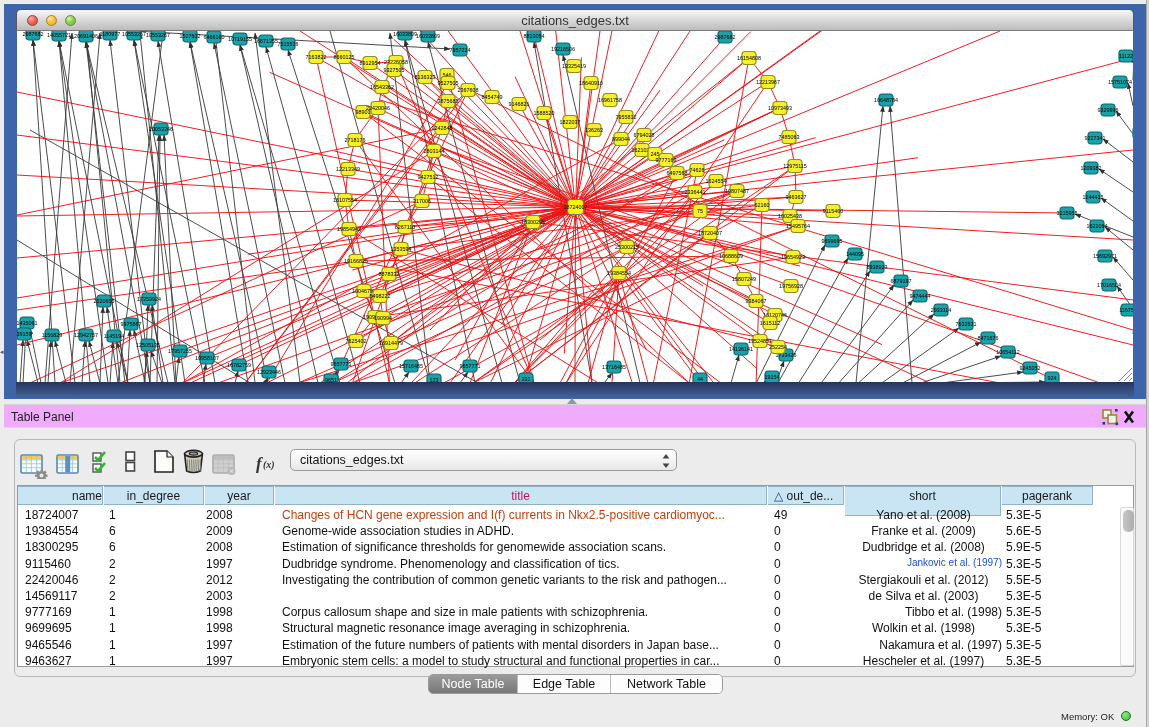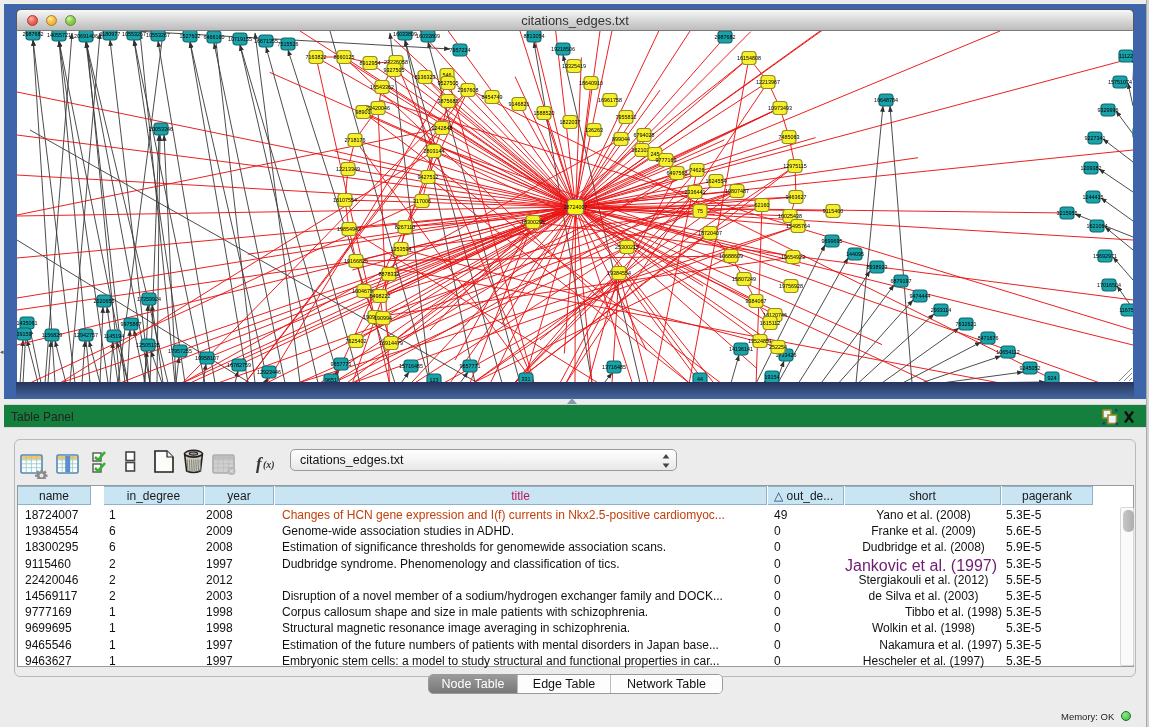--- a/index.html
+++ b/index.html
@@ -918,21 +918,21 @@
       <line x1="26" y1="13" x2="39" y2="0"></line>
       <line x1="31" y1="13" x2="39" y2="5"></line>
       <line x1="36" y1="13" x2="39" y2="10"></line>
     </g>
   </svg>
 
 <div class="abs" style="left:0;top:348px;font-size:7px;color:#555">◂</div>
 
 <div class="abs" style="left:0;top:399px;width:1149px;height:328px;background:#ececec"></div>
 <div class="abs" style="left:567px;top:398px;width:0;height:0;border-left:5px solid transparent;border-right:5px solid transparent;border-bottom:6px solid #8d98ad"></div>
-<div class="abs" style="left:4px;top:404px;width:1142px;height:24px;background:#15803d;border-top:1px solid #d5d5d5;border-bottom:1px solid #d9d9d9">
+<div class="abs" style="left:4px;top:404px;width:1142px;height:24px;background:#f0abfc;border-top:1px solid #d5d5d5;border-bottom:1px solid #d9d9d9">
   <div class="abs" style="left:7px;top:5px;font-size:12px;color:#222">Table Panel</div>
   <svg width="44" height="18" viewBox="0 0 44 18" style="position:absolute;right:3px;top:3px">
       <rect x="4" y="2" width="8" height="8" fill="#eef3fb" stroke="#9a8a28" stroke-width="1.6"></rect>
       <rect x="9" y="7" width="8.5" height="8.5" fill="#eef3fb" stroke="#9a8a28" stroke-width="1.6"></rect>
       <rect x="16" y="1" width="2.6" height="2.6" fill="#1d3f77"></rect>
       <rect x="3.5" y="14" width="2.6" height="2.6" fill="#1d3f77"></rect>
       <rect x="16.5" y="14.5" width="2.6" height="2.6" fill="#1d3f77"></rect>
       <path d="M26,3.5 L34,14.5 M34,3.5 L26,14.5" stroke="#111" stroke-width="2.5"></path>
     </svg>
 </div>
@@ -1012,26 +1012,26 @@
     </svg>
   <div class="abs" style="left:275px;top:9px;width:387px;height:22px;background:linear-gradient(#fff,#e8e8e8);border:1px solid #9a9a9a;border-radius:5px">
     <div class="abs" style="left:9px;top:3px;font-size:12.5px;color:#111">citations_edges.txt</div>
     <svg class="abs" style="right:5px;top:3px" width="10" height="16" viewBox="0 0 10 16">
         <path d="M5,1 L8.4,5.6 L1.6,5.6 z M5,15 L8.4,10.4 L1.6,10.4 z" fill="#444"></path>
       </svg>
   </div>
 </div>
 <div class="abs" style="left:17px;top:485px;width:1117px;height:182px;background:#fff;border:1px solid #9a9a9a">
   <div class="abs" style="left:0;top:0;width:1115px;height:19px">
-      <div style="position:absolute;left:0px;top:0;width:73px;height:19px;background:#c9e5f4;border-right:1px solid #8fb2c6;border-top:1px solid #8fb2c6;border-bottom:1px solid #8fb2c6;font-size:12px;line-height:19px;text-align:center;color:#1a1a1a;white-space:nowrap;overflow:hidden">name</div>
+      <div style="position:absolute;left:0px;top:0;width:85px;height:19px;background:#c9e5f4;border-right:1px solid #8fb2c6;border-top:1px solid #8fb2c6;border-bottom:1px solid #8fb2c6;font-size:12px;line-height:19px;text-align:right;color:#1a1a1a;white-space:nowrap;overflow:hidden">name</div>
       <div style="position:absolute;left:86px;top:0;width:100px;height:19px;background:#c9e5f4;border-right:1px solid #8fb2c6;border-top:1px solid #8fb2c6;border-bottom:1px solid #8fb2c6;font-size:12px;line-height:19px;text-align:center;color:#1a1a1a;white-space:nowrap;overflow:hidden">in_degree</div>
       <div style="position:absolute;left:187px;top:0;width:69px;height:19px;background:#c9e5f4;border-right:1px solid #8fb2c6;border-top:1px solid #8fb2c6;border-bottom:1px solid #8fb2c6;font-size:12px;line-height:19px;text-align:center;color:#1a1a1a;white-space:nowrap;overflow:hidden">year</div>
       <div style="position:absolute;left:257px;top:0;width:492px;height:19px;background:#c9e5f4;border-right:1px solid #8fb2c6;border-top:1px solid #8fb2c6;border-bottom:1px solid #8fb2c6;font-size:12px;line-height:19px;text-align:center;color:#be185d;white-space:nowrap;overflow:hidden">title</div>
       <div style="position:absolute;left:750px;top:0;width:76px;height:19px;background:#c9e5f4;border-right:1px solid #8fb2c6;border-top:1px solid #8fb2c6;border-bottom:1px solid #8fb2c6;font-size:12px;line-height:19px;text-align:left;padding-left:6px;color:#1a1a1a;white-space:nowrap;overflow:hidden"><span style="color:#1d4470">△</span> out_de...</div>
-      <div style="position:absolute;left:827px;top:0;width:156px;height:19px;background:#c9e5f4;border-right:1px solid #8fb2c6;border-top:1px solid #8fb2c6;border-bottom:1px solid #8fb2c6;font-size:12px;line-height:19px;text-align:center;color:#1a1a1a;white-space:nowrap;overflow:hidden">short</div>
+      <div style="position:absolute;left:827px;top:0;width:156px;height:30px;background:#c9e5f4;border-right:1px solid #8fb2c6;border-top:1px solid #8fb2c6;border-bottom:1px solid #8fb2c6;font-size:12px;line-height:19px;text-align:center;color:#1a1a1a;white-space:nowrap;overflow:hidden">short</div>
       <div style="position:absolute;left:984px;top:0;width:91px;height:19px;background:#c9e5f4;border-right:1px solid #8fb2c6;border-top:1px solid #8fb2c6;border-bottom:1px solid #8fb2c6;font-size:12px;line-height:19px;text-align:center;color:#1a1a1a;white-space:nowrap;overflow:hidden">pagerank</div>
     </div>
   <div class="abs" style="left:0;top:20px;width:1115px;height:160px">
       <div style="position:absolute;left:7px;top:2.0px;font-size:12px;color:#111;white-space:nowrap">18724007</div>
       <div style="position:absolute;left:91px;top:2.0px;font-size:12px;color:#111">1</div>
       <div style="position:absolute;left:188px;top:2.0px;font-size:12px;color:#111">2008</div>
       <div style="position:absolute;left:264px;top:2.0px;font-size:12px;color:#c2410c;white-space:nowrap">Changes of HCN gene expression and I(f) currents in Nkx2.5-positive cardiomyoc...</div>
       <div style="position:absolute;left:756px;top:2.0px;font-size:12px;color:#111">49</div>
       <div style="position:absolute;left:827px;top:2.0px;width:157px;text-align:center;font-size:12px;color:#111;white-space:nowrap">Yano et al. (2008)</div>
       <div style="position:absolute;left:988px;top:2.0px;font-size:12px;color:#111">5.3E-5</div>
@@ -1047,32 +1047,32 @@
       <div style="position:absolute;left:188px;top:34.4px;font-size:12px;color:#111">2008</div>
       <div style="position:absolute;left:264px;top:34.4px;font-size:12px;color:#111;white-space:nowrap">Estimation of significance thresholds for genomewide association scans.</div>
       <div style="position:absolute;left:756px;top:34.4px;font-size:12px;color:#111">0</div>
       <div style="position:absolute;left:827px;top:34.4px;width:157px;text-align:center;font-size:12px;color:#111;white-space:nowrap">Dudbridge et al. (2008)</div>
       <div style="position:absolute;left:988px;top:34.4px;font-size:12px;color:#111">5.9E-5</div>
       <div style="position:absolute;left:7px;top:50.6px;font-size:12px;color:#111;white-space:nowrap">9115460</div>
       <div style="position:absolute;left:91px;top:50.6px;font-size:12px;color:#111">2</div>
       <div style="position:absolute;left:188px;top:50.6px;font-size:12px;color:#111">1997</div>
       <div style="position:absolute;left:264px;top:50.6px;font-size:12px;color:#111;white-space:nowrap">Dudbridge syndrome. Phenomenology and classification of tics.</div>
       <div style="position:absolute;left:756px;top:50.6px;font-size:12px;color:#111">0</div>
-      <div style="position:absolute;left:827px;top:50.6px;width:157px;text-align:left;font-size:16px;color:#701a75;white-space:nowrap">Jankovic et al. (1997)</div>
+      <div style="position:absolute;left:827px;top:50.6px;width:157px;text-align:right;font-size:10px;color:#1d4ed8;white-space:nowrap">Jankovic et al. (1997)</div>
       <div style="position:absolute;left:988px;top:50.6px;font-size:12px;color:#111">5.3E-5</div>
       <div style="position:absolute;left:7px;top:66.8px;font-size:12px;color:#111;white-space:nowrap">22420046</div>
       <div style="position:absolute;left:91px;top:66.8px;font-size:12px;color:#111">2</div>
       <div style="position:absolute;left:188px;top:66.8px;font-size:12px;color:#111">2012</div>
+      <div style="position:absolute;left:264px;top:66.8px;font-size:12px;color:#111;white-space:nowrap">Investigating the contribution of common genetic variants to the risk and pathogen...</div>
       <div style="position:absolute;left:756px;top:66.8px;font-size:12px;color:#111">0</div>
       <div style="position:absolute;left:827px;top:66.8px;width:157px;text-align:center;font-size:12px;color:#111;white-space:nowrap">Stergiakouli et al. (2012)</div>
       <div style="position:absolute;left:988px;top:66.8px;font-size:12px;color:#111">5.5E-5</div>
       <div style="position:absolute;left:7px;top:83.0px;font-size:12px;color:#111;white-space:nowrap">14569117</div>
       <div style="position:absolute;left:91px;top:83.0px;font-size:12px;color:#111">2</div>
       <div style="position:absolute;left:188px;top:83.0px;font-size:12px;color:#111">2003</div>
-      <div style="position:absolute;left:264px;top:83.0px;font-size:12px;color:#111;white-space:nowrap">Disruption of a novel member of a sodium/hydrogen exchanger family and DOCK...</div>
       <div style="position:absolute;left:756px;top:83.0px;font-size:12px;color:#111">0</div>
       <div style="position:absolute;left:827px;top:83.0px;width:157px;text-align:center;font-size:12px;color:#111;white-space:nowrap">de Silva et al. (2003)</div>
       <div style="position:absolute;left:988px;top:83.0px;font-size:12px;color:#111">5.3E-5</div>
       <div style="position:absolute;left:7px;top:99.2px;font-size:12px;color:#111;white-space:nowrap">9777169</div>
       <div style="position:absolute;left:91px;top:99.2px;font-size:12px;color:#111">1</div>
       <div style="position:absolute;left:188px;top:99.2px;font-size:12px;color:#111">1998</div>
       <div style="position:absolute;left:264px;top:99.2px;font-size:12px;color:#111;white-space:nowrap">Corpus callosum shape and size in male patients with schizophrenia.</div>
       <div style="position:absolute;left:756px;top:99.2px;font-size:12px;color:#111">0</div>
       <div style="position:absolute;left:827px;top:99.2px;width:157px;text-align:right;font-size:12px;color:#111;white-space:nowrap">Tibbo et al. (1998)</div>
       <div style="position:absolute;left:988px;top:99.2px;font-size:12px;color:#111">5.3E-5</div>

